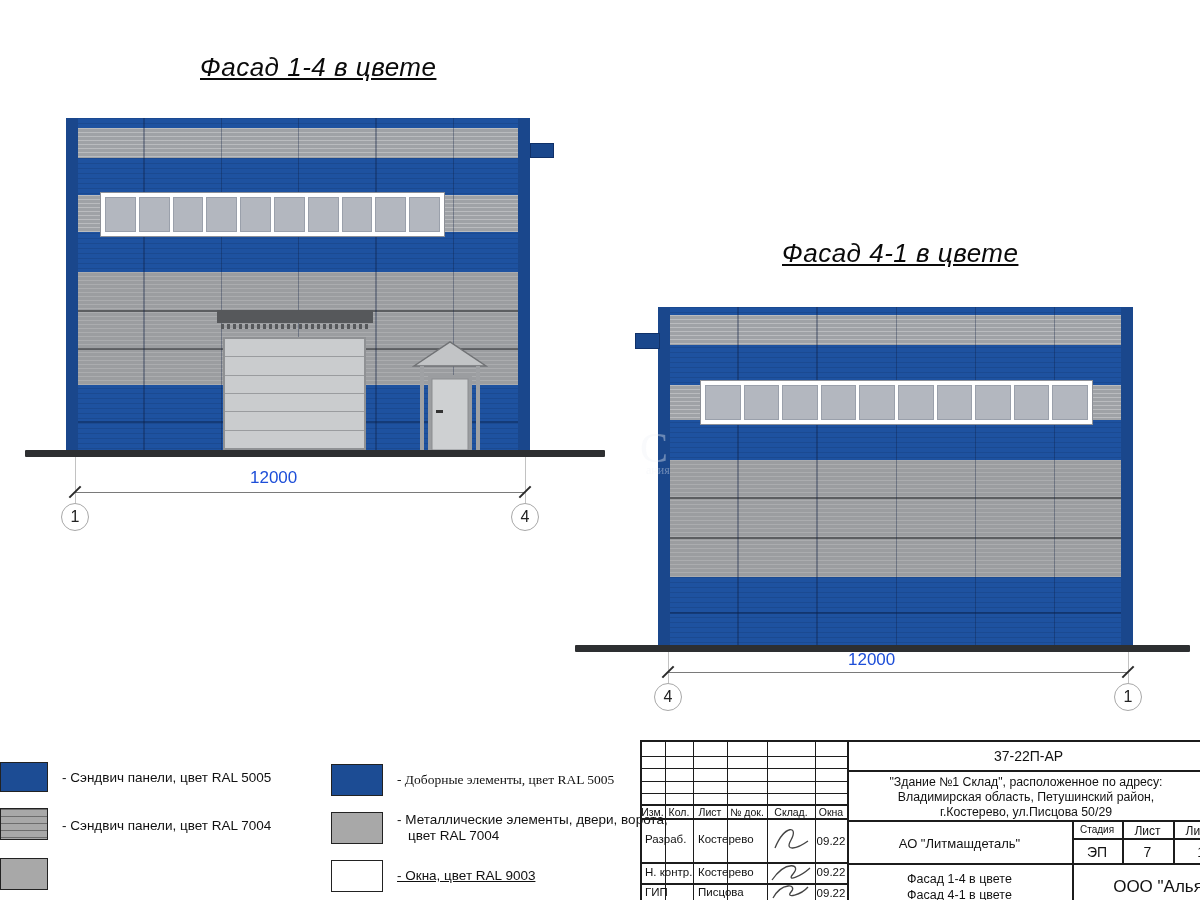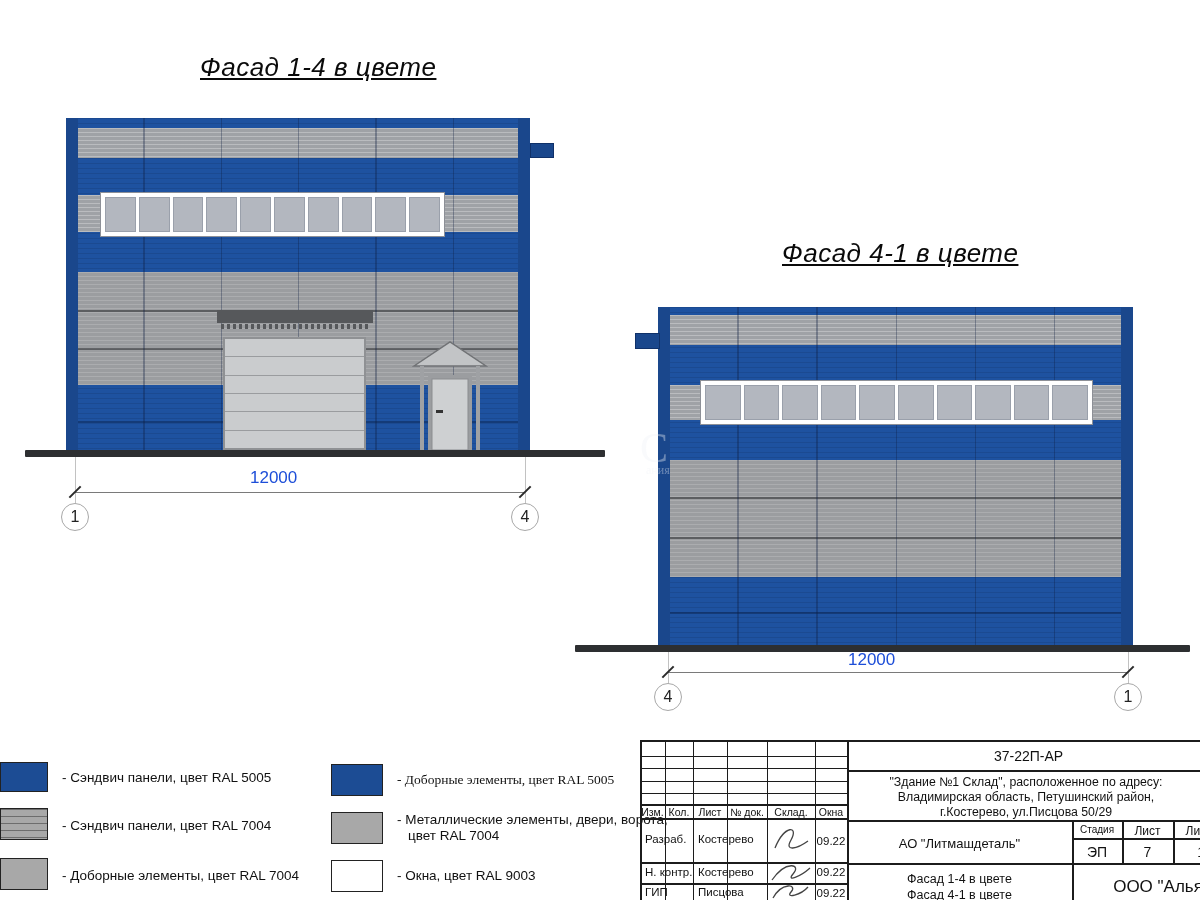--- a/index.html
+++ b/index.html
@@ -169,31 +169,30 @@
   <div class="axis" style="left:654px;top:683px;">4</div>
   <div class="axis" style="left:1114px;top:683px;">1</div>
 
   <div class="swatch sw-blue" style="left:0;top:762px;width:48px;height:30px;"></div>
   <div class="leg-label" style="left:62px;top:770px;width:250px;">- Сэндвич панели, цвет RAL 5005</div>
 
   <div class="swatch sw-gray-lined" style="left:0;top:808px;width:48px;height:32px;"></div>
   <div class="leg-label" style="left:62px;top:818px;width:250px;">- Сэндвич панели, цвет RAL 7004</div>
 
   <div class="swatch sw-gray" style="left:0;top:858px;width:48px;height:32px;"></div>
-  <div class="leg-label" style="left:62px;top:868px;width:260px;">- Доборные элементы, цвет RAL 7004</div>
 
   <div class="swatch sw-blue" style="left:331px;top:764px;width:52px;height:32px;"></div>
   <div class="leg-label" style="left:397px;top:772px;width:250px;font-family:Liberation Serif, serif;">- Доборные элементы, цвет RAL 5005</div>
 
   <div class="swatch sw-gray" style="left:331px;top:812px;width:52px;height:32px;"></div>
   <div class="leg-label" style="left:397px;top:812px;width:300px;">- Металлические элементы, двери, ворота,
 цвет RAL 7004</div>
 
   <div class="swatch sw-white" style="left:331px;top:860px;width:52px;height:32px;"></div>
-  <div class="leg-label" style="left:397px;top:868px;width:250px;">- Окна, цвет RAL 9003</div>
+  <div class="leg-label" style="left:397px;top:868px;width:250px;text-decoration:underline;">- Окна, цвет RAL 9003</div>
 
   <div class="hl" style="left:640px;top:740px;width:560px;height:2px;"></div>
   <div class="vl" style="left:640px;top:740px;width:2px;height:160px;"></div>
   <div class="vl" style="left:665px;top:740px;width:1px;height:160px;"></div>
   <div class="vl" style="left:693px;top:740px;width:1px;height:160px;"></div>
   <div class="vl" style="left:727px;top:740px;width:1px;height:160px;"></div>
   <div class="vl" style="left:767px;top:740px;width:1px;height:160px;"></div>
   <div class="vl" style="left:815px;top:740px;width:1px;height:160px;"></div>
   <div class="vl" style="left:847px;top:740px;width:2px;height:160px;"></div>
   <div class="hl" style="left:640px;top:756px;width:207px;height:1px;"></div>

